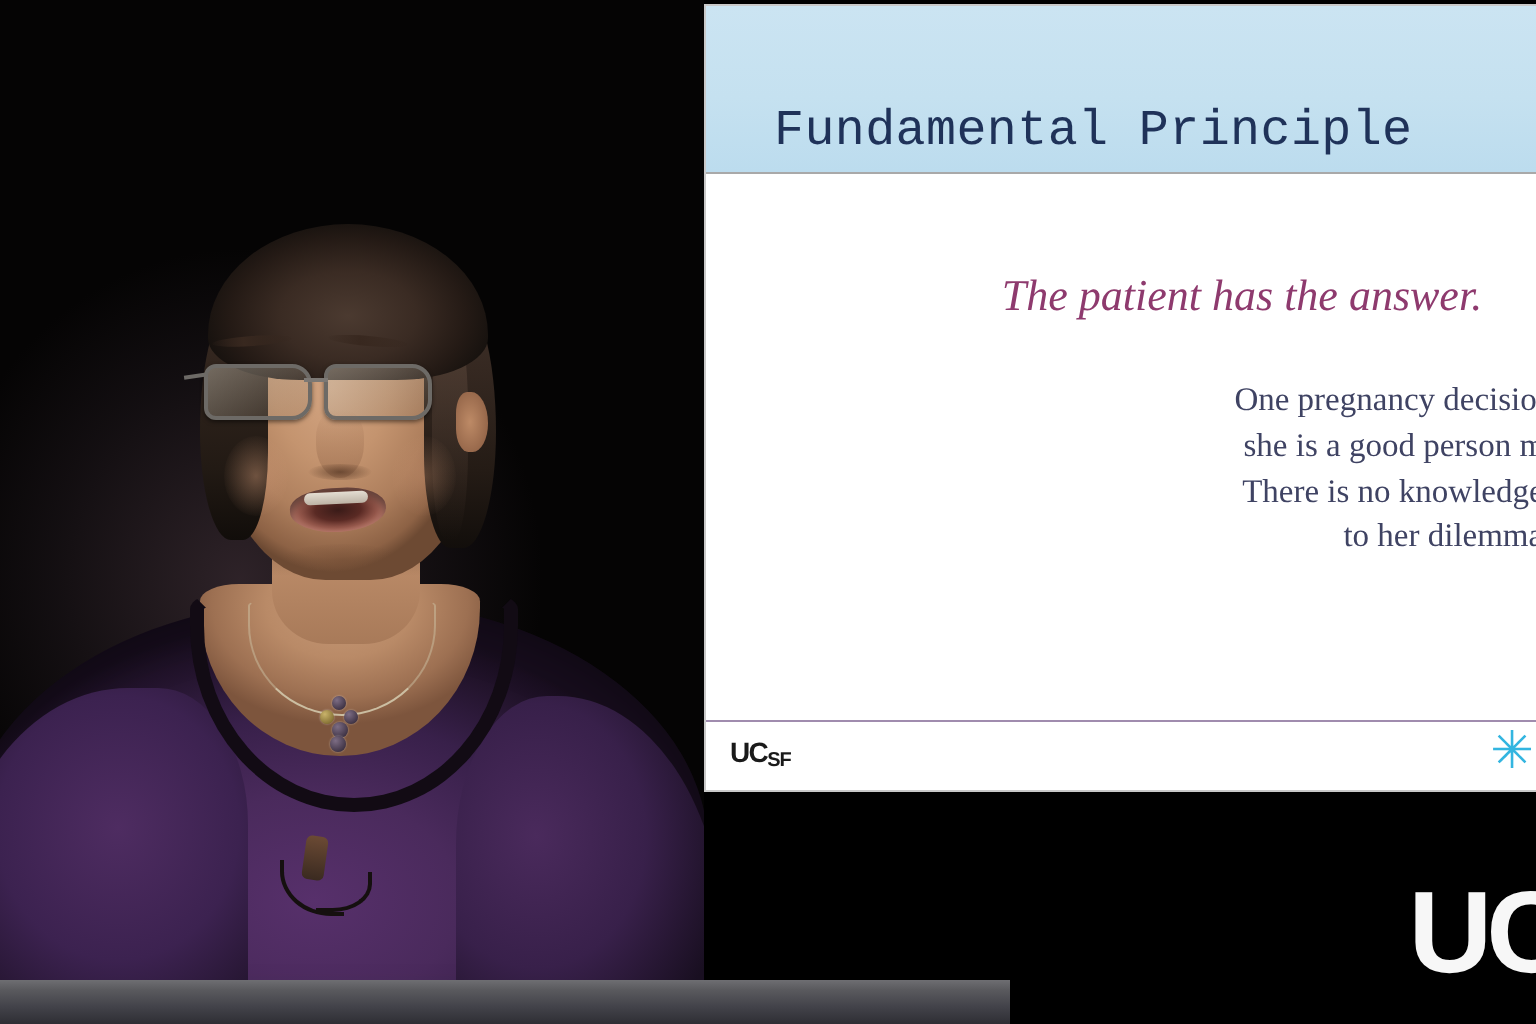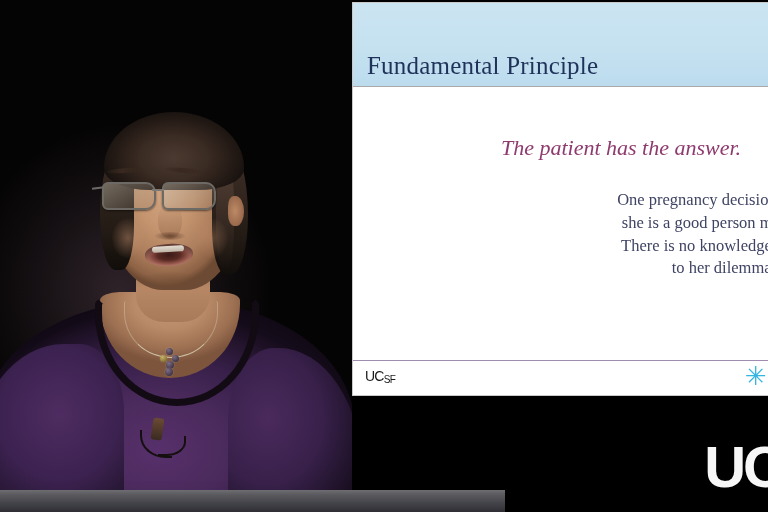--- a/index.html
+++ b/index.html
@@ -295,22 +295,22 @@
   }
   .slide-header {
     position: absolute; left: 0; top: 0;
     width: 100%; height: 84px;
     background: linear-gradient(180deg, #cbe4f2 0%, #c5e1f0 55%, #bcdcee 100%);
     border-bottom: 1px solid #a9a9a9;
     box-sizing: border-box;
   }
   .slide-title {
     position: absolute;
-    left: 14px; bottom: 6px;
-    font-family: Liberation Serif, serif;
+    left: 34px; bottom: 6px;
+    font-family: Liberation Mono, monospace;
     font-size: 25px;
     color: #1f3259;
     letter-spacing: 0.2px;
     white-space: nowrap;
   }
   .slide-body {
     position: absolute;
     left: 0; top: 86px;
     width: 100%; height: 274px;
   }
@@ -342,21 +342,21 @@
     position: absolute;
     left: 0; bottom: 0;
     width: 100%; height: 34px;
     border-top: 1.5px solid #a08cae;
     background: #ffffff;
   }
   .ucsf-logo {
     position: absolute;
     left: 12px; top: 8px;
     font-family: "Liberation Sans", sans-serif;
-    font-weight: normal;
+    font-weight: bold;
     font-size: 14px;
     color: #1a1a1a;
     letter-spacing: -0.8px;
     line-height: 1;
   }
   .ucsf-logo .sf {
     font-size: 10px;
     vertical-align: -2px;
     letter-spacing: -0.6px;
   }

